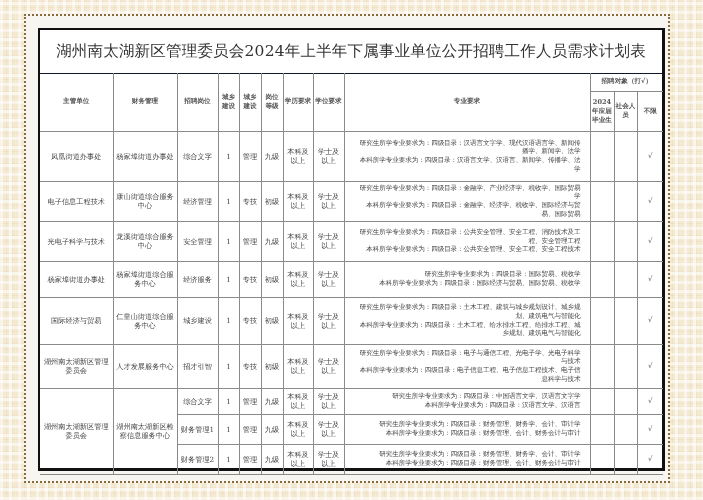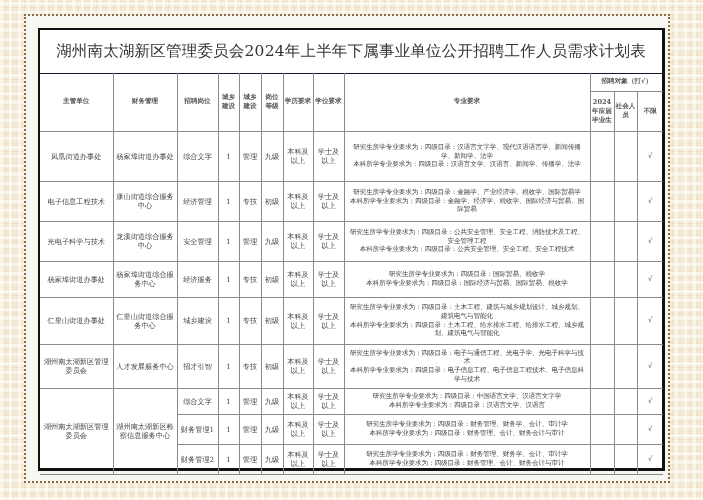--- a/index.html
+++ b/index.html
@@ -35,21 +35,21 @@
     position:absolute; left:0; top:43px; border-collapse:collapse;
     table-layout:fixed; width:623px;
   }
   td, th {
     border:1px solid #8a8a8a; padding:0 1px;
     font-size:7.2px; line-height:9px; font-weight:normal;
     text-align:center; vertical-align:middle; color:#444;
     overflow:hidden;
   }
   th { font-weight:bold; color:#555; font-size:6.6px; }
-  td.major { text-align:center; padding:0 3px; font-size:6.6px; line-height:8.6px; letter-spacing:-0.1px; }
+  td.major { text-align:right; padding:0 9px; font-size:6.6px; line-height:8.6px; letter-spacing:-0.1px; }
   td.check { font-size:7px; color:#666; }
   table tr:first-child th, table tr:first-child td { border-top:none; }
   table tr td:first-child, table tr th:first-child { border-left:none; }
   table tr td:last-child, table tr th:last-child { border-right:none; }
 </style>
 </head>
 <body>
 
 <div class="frame"></div>
 
@@ -148,21 +148,21 @@
       <td>本科及以上</td>
       <td>学士及以上</td>
       <td class="major" style="white-space:pre-line">研究生所学专业要求为：四级目录：国际贸易、税收学
 本科所学专业要求为：四级目录：国际经济与贸易、国际贸易、税收学</td>
       <td class="check"></td>
       <td class="check"></td>
       <td class="check">√</td>
     </tr>
 
     <tr style="height:47px">
-      <td>仁皇山街道办事处</td>
+      <td>国际经济与贸易</td>
       <td>仁皇山街道综合服务中心</td>
       <td>城乡建设</td>
       <td>1</td>
       <td>专技</td>
       <td>初级</td>
       <td>本科及以上</td>
       <td>学士及以上</td>
       <td class="major" style="white-space:pre-line">研究生所学专业要求为：四级目录：土木工程、建筑与城乡规划设计、城乡规划、建筑电气与智能化
 本科所学专业要求为：四级目录：土木工程、给水排水工程、给排水工程、城乡规划、建筑电气与智能化</td>
       <td class="check"></td>

